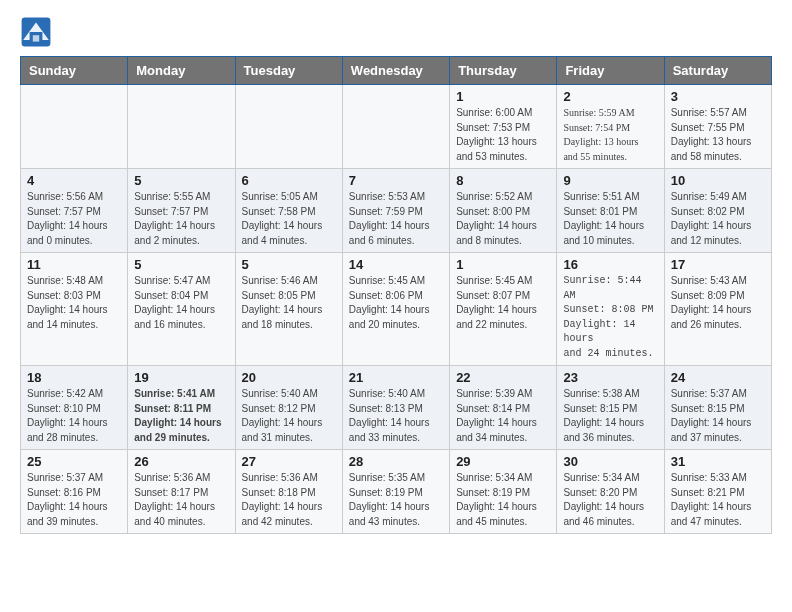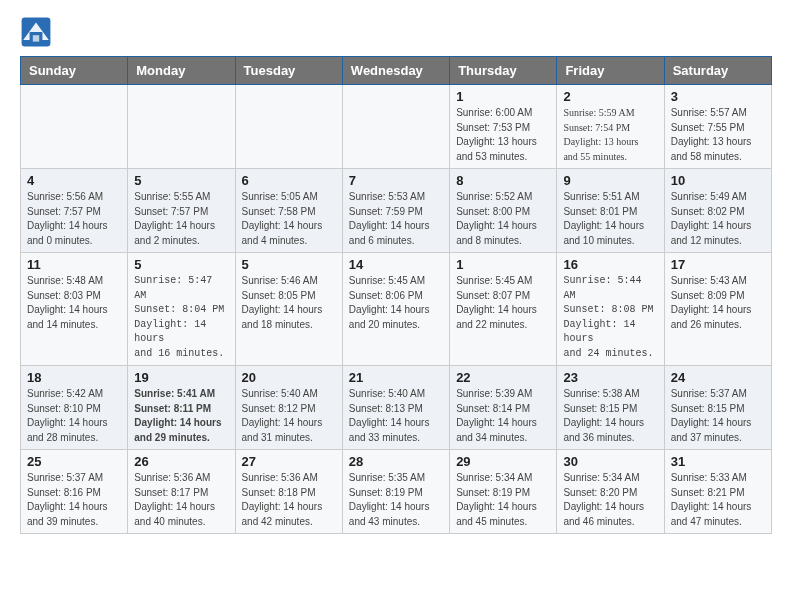--- a/index.html
+++ b/index.html
@@ -218,21 +218,21 @@
         <tr>
           <td>
             <div class="day-number">11</div>
             <div class="day-info" style="white-space: pre-line;">Sunrise: 5:48 AM
 Sunset: 8:03 PM
 Daylight: 14 hours
 and 14 minutes.</div>
           </td>
           <td>
             <div class="day-number">5</div>
-            <div class="day-info" style="white-space: pre-line; font-family: Liberation Mono, monospace;">Sunrise: 5:47 AM
+            <div class="day-info" style="white-space: pre-line;">Sunrise: 5:47 AM
 Sunset: 8:04 PM
 Daylight: 14 hours
 and 16 minutes.</div>
           </td>
           <td>
             <div class="day-number">5</div>
             <div class="day-info" style="white-space: pre-line;">Sunrise: 5:46 AM
 Sunset: 8:05 PM
 Daylight: 14 hours
 and 18 minutes.</div>

